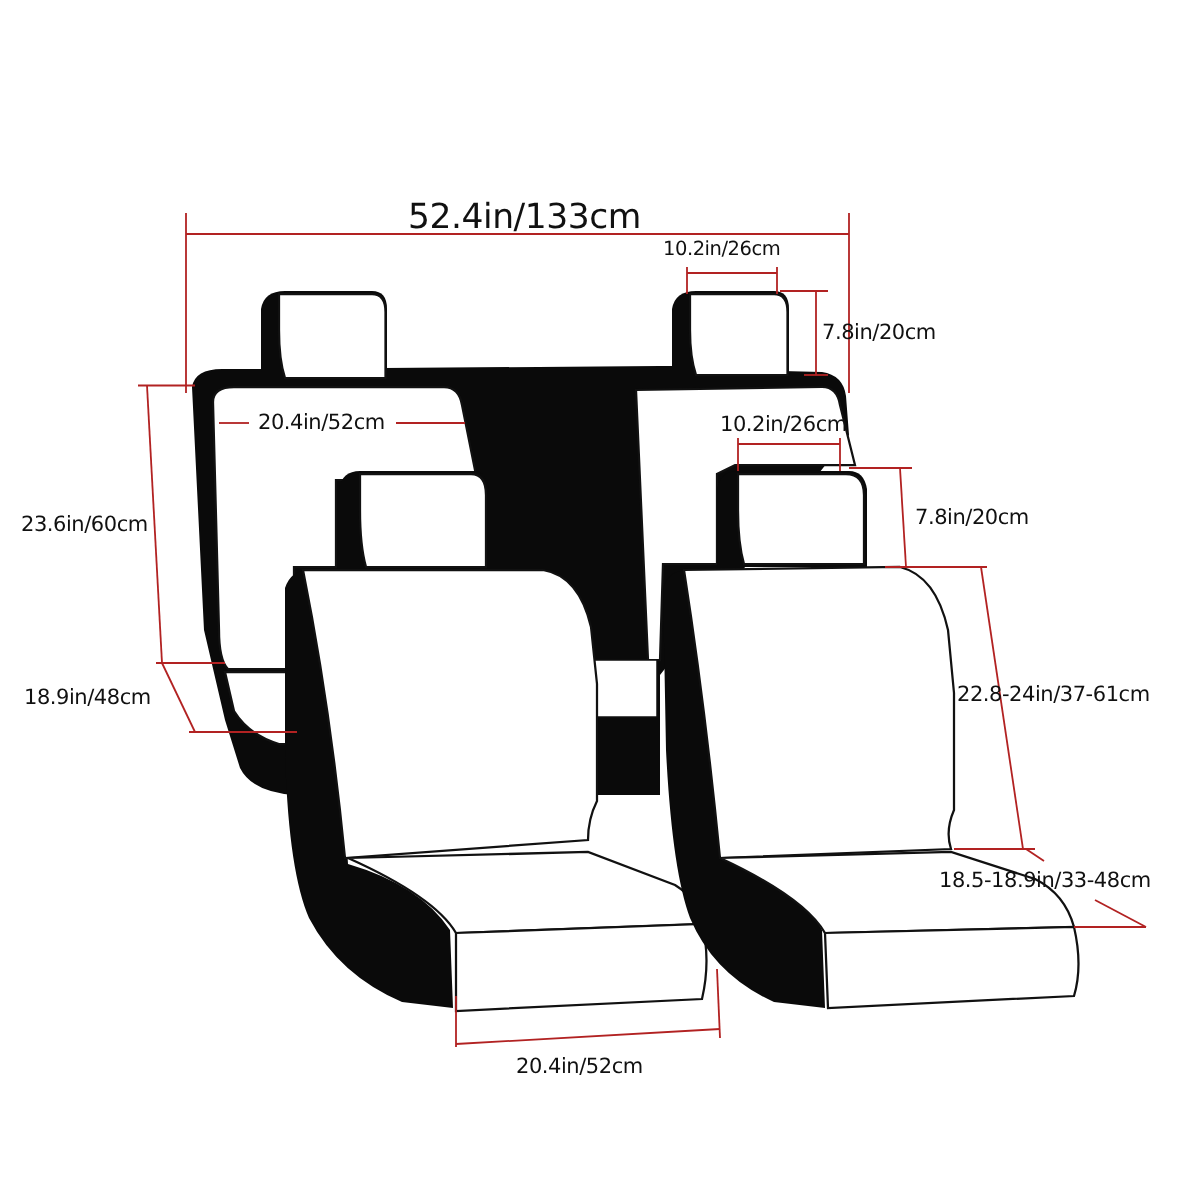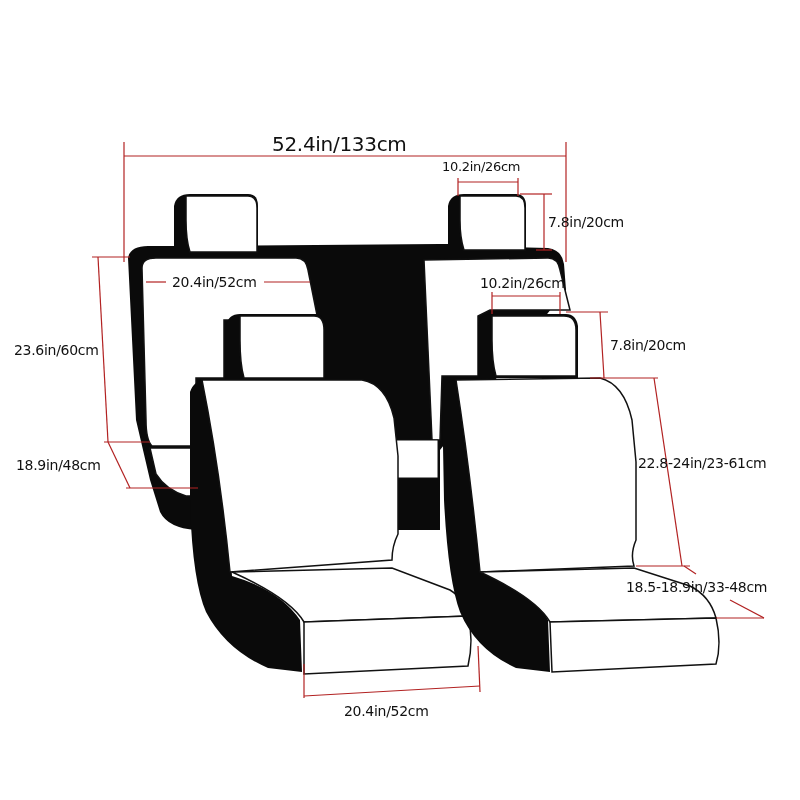--- a/index.html
+++ b/index.html
@@ -1,19 +1,19 @@
 <!DOCTYPE html>
 <html><head>
   <meta charset="utf-8">
   <style>
     html, body { margin: 0; padding: 0; background: #ffffff; }
     body { width: 800px; height: 800px; position: relative; overflow: hidden; font-family: "Liberation Sans", "DejaVu Sans", sans-serif; }
     #canvas { position: absolute; left: 0; top: 0; width: 800px; height: 800px; }
     .dim-label { position: absolute; font-size: 14px; color: #111111; white-space: nowrap; line-height: 1; font-family: "DejaVu Sans", sans-serif; letter-spacing: -0.3px; }
-    .dim-label.big { font-size: 20px; }
+    .dim-label.big { font-size: 23px; }
     .bg-white { background: #fff; padding: 0 2px; }
   </style>
 </head>
 <body>
 
 <svg id="canvas" viewBox="0 0 800 800" xmlns="http://www.w3.org/2000/svg">
 
   <g>
 
     <path d="M128,258 Q130,246 148,246 L172,246 L172,246 L440,244 L440,244 L462,244 Q470,244 474,246 L548,248 Q562,250 564,264 L566,290 L440,450 L440,530 L196,530 Q168,528 160,512 L150,480 L136,420 Z" fill="#0a0a0a"></path>
@@ -102,15 +102,15 @@
 </svg>
 
 <div class="dim-label big" style="left:272px; top:134px;">52.4in/133cm</div>
 <div class="dim-label" style="left:442px; top:160px; font-size:13px;">10.2in/26cm</div>
 <div class="dim-label" style="left:548px; top:215px; font-size:14px;">7.8in/20cm</div>
 <div class="dim-label bg-white" style="left:170px; top:275px; font-size:14px;">20.4in/52cm</div>
 <div class="dim-label" style="left:14px; top:343px;">23.6in/60cm</div>
 <div class="dim-label" style="left:16px; top:458px;">18.9in/48cm</div>
 <div class="dim-label" style="left:480px; top:276px; font-size:14px;">10.2in/26cm</div>
 <div class="dim-label" style="left:610px; top:338px; font-size:14px;">7.8in/20cm</div>
-<div class="dim-label" style="left:638px; top:456px;">22.8-24in/23-61cm</div>
+<div class="dim-label" style="left:638px; top:456px;">22.8-24in/37-61cm</div>
 <div class="dim-label" style="left:626px; top:580px;">18.5-18.9in/33-48cm</div>
 <div class="dim-label" style="left:344px; top:704px;">20.4in/52cm</div>
 
 </body></html>

